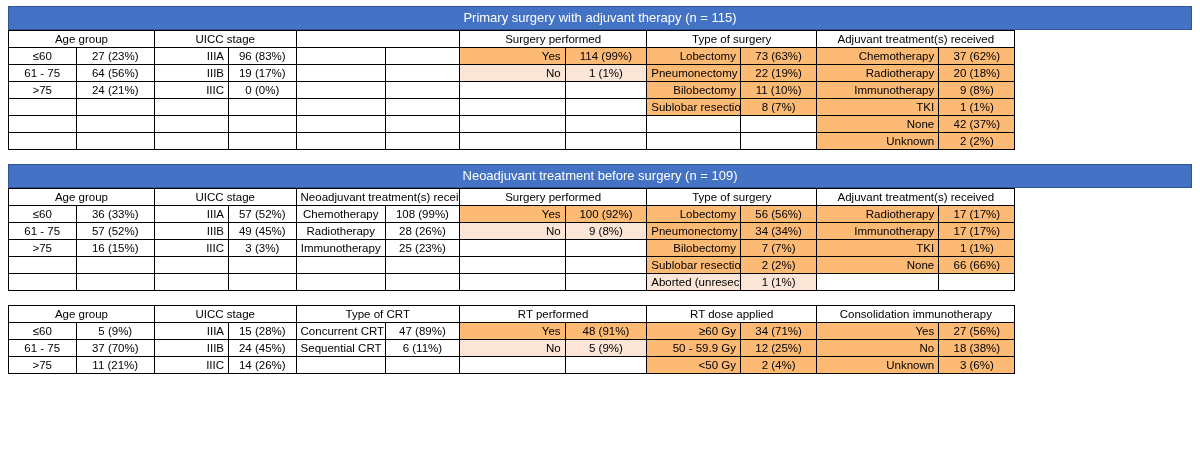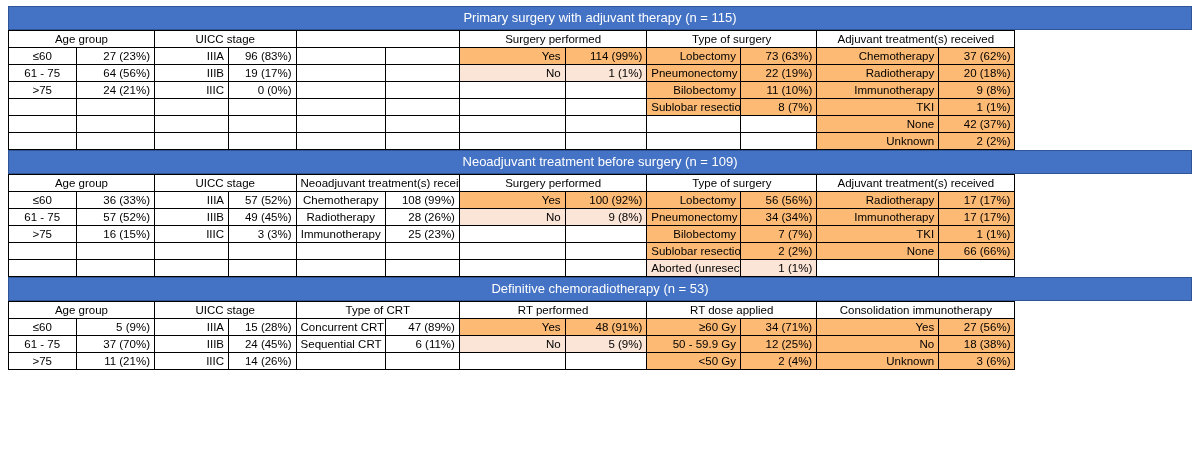--- a/index.html
+++ b/index.html
@@ -5,21 +5,21 @@
   html,body{margin:0;padding:0;background:#ffffff;}
   body{
     font-family:"Liberation Sans", sans-serif;
     font-size:11.5px;
     color:#000;
     width:1200px;
     height:475px;
     overflow:hidden;
   }
   .page{width:1200px;padding:6px 8px 0 8px;box-sizing:border-box;}
-  .block{}
+  .block{margin-bottom:14px;}
   .band{
     background:#4472c4;
     color:#ffffff;
     text-align:center;
     font-size:13px;
     padding:3px 0 4px 0;
     border:1px solid #2f5597;
     box-sizing:border-box;
   }
   table.grid{
@@ -35,21 +35,21 @@
     font-size:11.5px;
     line-height:14px;
     height:16px;
     vertical-align:middle;
     box-sizing:border-box;
     overflow:hidden;
     white-space:nowrap;
   }
   .hdr{text-align:center;}
   .lbl{text-align:right;}
-  .val{text-align:right;}
+  .val{text-align:center;}
   .ctr{text-align:center;}
   .green{background:#fdba74;}
   .red{background:#fbe5d6;}
   .nolines{border:none;background:transparent;}
 </style>
 </head>
 <body>
 
 <div class="page">
     <div class="block">
@@ -266,21 +266,20 @@
             <td class=""></td>
             <td class="lbl red">Aborted (unresectable)</td>
             <td class="val red">1 (1%)</td>
             <td class=""></td>
             <td class=""></td>
           </tr>
         </tbody>
       </table>
     </div>
     <div class="block">
-      <div class="band">Definitive chemoradiotherapy (n = 53)</div>
       <table class="grid">
         <colgroup>
           <col style="width: 62px;">
           <col style="width: 72px;">
           <col style="width: 68px;">
           <col style="width: 62px;">
           <col style="width: 82px;">
           <col style="width: 68px;">
           <col style="width: 97px;">
           <col style="width: 75px;">

